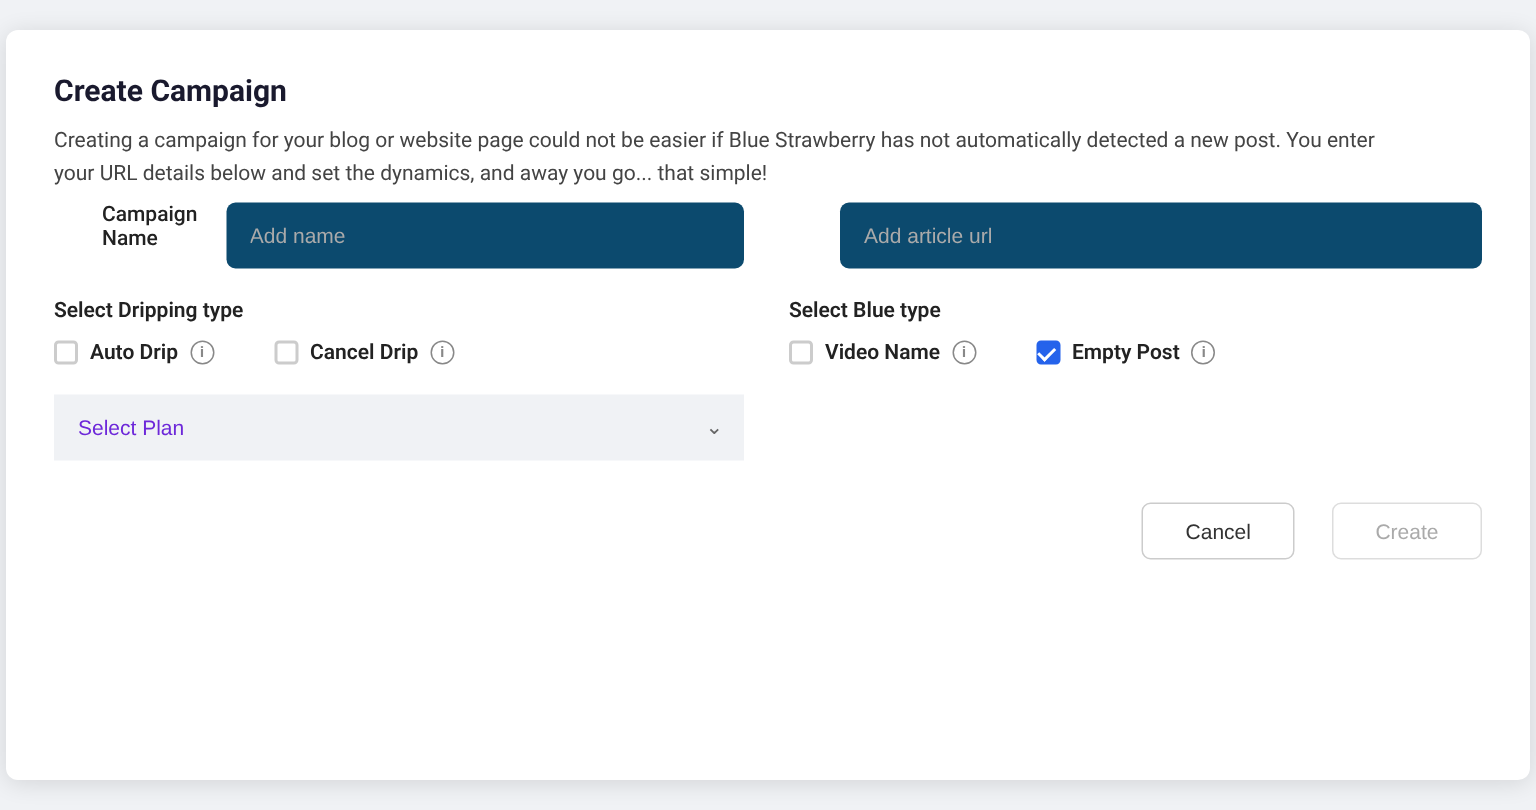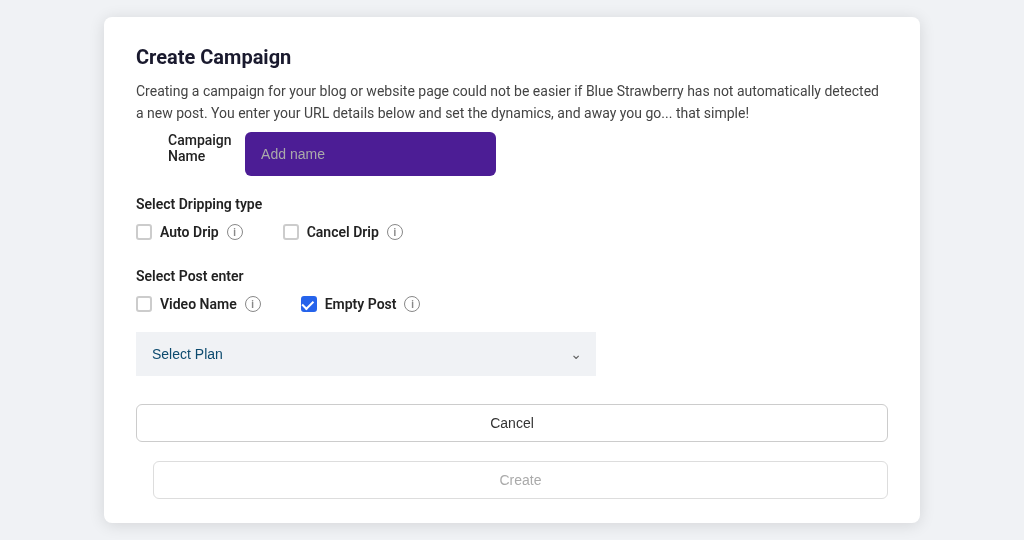--- a/index.html
+++ b/index.html
@@ -16,21 +16,21 @@
       justify-content: center;
       width: 1024px;
       height: 540px;
       overflow: hidden;
     }
 
     .modal {
       background: #ffffff;
       border-radius: 8px;
       padding: 28px 32px 24px 32px;
-      width: 816px;
+      width: 1016px;
       min-height: 500px;
       box-shadow: 0 2px 16px rgba(0,0,0,0.12);
       position: relative;
     }
 
     .modal-title {
       font-size: 20px;
       font-weight: 700;
       color: #1a1a2e;
       margin-bottom: 12px;
@@ -58,21 +58,21 @@
     }
 
     .form-label {
       font-size: 14px;
       font-weight: 500;
       color: #222;
       margin-bottom: 8px;
     }
 
     .form-input {
-      background: #4c1d95;
+      background: #0c4a6e;
       border: none;
       border-radius: 6px;
       padding: 14px 16px;
       font-size: 14px;
       color: #999;
       outline: none;
       width: 100%;
     }
 
     .form-input::placeholder {
@@ -163,42 +163,41 @@
       width: 460px;
     }
 
     .select-input {
       width: 100%;
       background: #f0f2f5;
       border: none;
       border-radius: 0;
       padding: 14px 40px 14px 16px;
       font-size: 14px;
-      color: #0c4a6e;
+      color: #6d28d9;
       appearance: none;
       outline: none;
       cursor: pointer;
     }
 
     .select-chevron {
       position: absolute;
       right: 14px;
       top: 50%;
       transform: translateY(-50%);
       pointer-events: none;
       color: #666;
       font-size: 14px;
     }
 
     .modal-footer {
       display: flex;
       justify-content: flex-end;
-      gap: 19px;
+      gap: 8px;
       margin-top: 16px;
-      flex-direction: column;
     }
 
     .btn {
       padding: 10px 28px;
       border-radius: 6px;
       font-size: 14px;
       font-weight: 500;
       cursor: pointer;
       border: 1.5px solid #ccc;
     }
@@ -213,61 +212,61 @@
       background: #fff;
       color: #aaa;
       border-color: #ddd;
       cursor: default;
       margin-left: 17px;
     }
 
     .two-cols {
       display: flex;
       gap: 28px;
-      flex-direction: column;
     }
 
     .col-half {
       flex: 1;
     }
   </style>
 </head>
 <body>
 
 <div class="modal">
   <div class="modal-title">Create Campaign</div>
   <div class="modal-description">Creating a campaign for your blog or website page could not be easier if Blue Strawberry has not automatically detected a new post. You enter your URL details below and set the dynamics, and away you go... that simple!</div>
 
   <div class="form-row">
     <div class="form-group">
       <label class="form-label">Campaign Name</label>
       <input class="form-input" type="text" placeholder="Add name" style="">
     </div>
     <div class="form-group">
+      <input class="form-input" type="text" placeholder="Add article url" style="">
     </div>
   </div>
 
   <div class="two-cols">
     <div class="col-half">
       <div class="section-label">Select Dripping type</div>
       <div class="checkbox-options">
         <div class="checkbox-item">
           <div class="checkbox-box"></div>
           <span class="checkbox-label">Auto Drip</span>
           <span class="info-icon">i</span>
         </div>
         <div class="checkbox-item">
           <div class="checkbox-box"></div>
           <span class="checkbox-label">Cancel Drip</span>
           <span class="info-icon">i</span>
         </div>
       </div>
     </div>
     <div class="col-half">
-      <div class="section-label">Select Post enter</div>
+      <div class="section-label">Select Blue type</div>
       <div class="checkbox-options">
         <div class="checkbox-item">
           <div class="checkbox-box"></div>
           <span class="checkbox-label">Video Name</span>
           <span class="info-icon">i</span>
         </div>
         <div class="checkbox-item">
           <div class="checkbox-box checked"></div>
           <span class="checkbox-label">Empty Post</span>
           <span class="info-icon">i</span>

